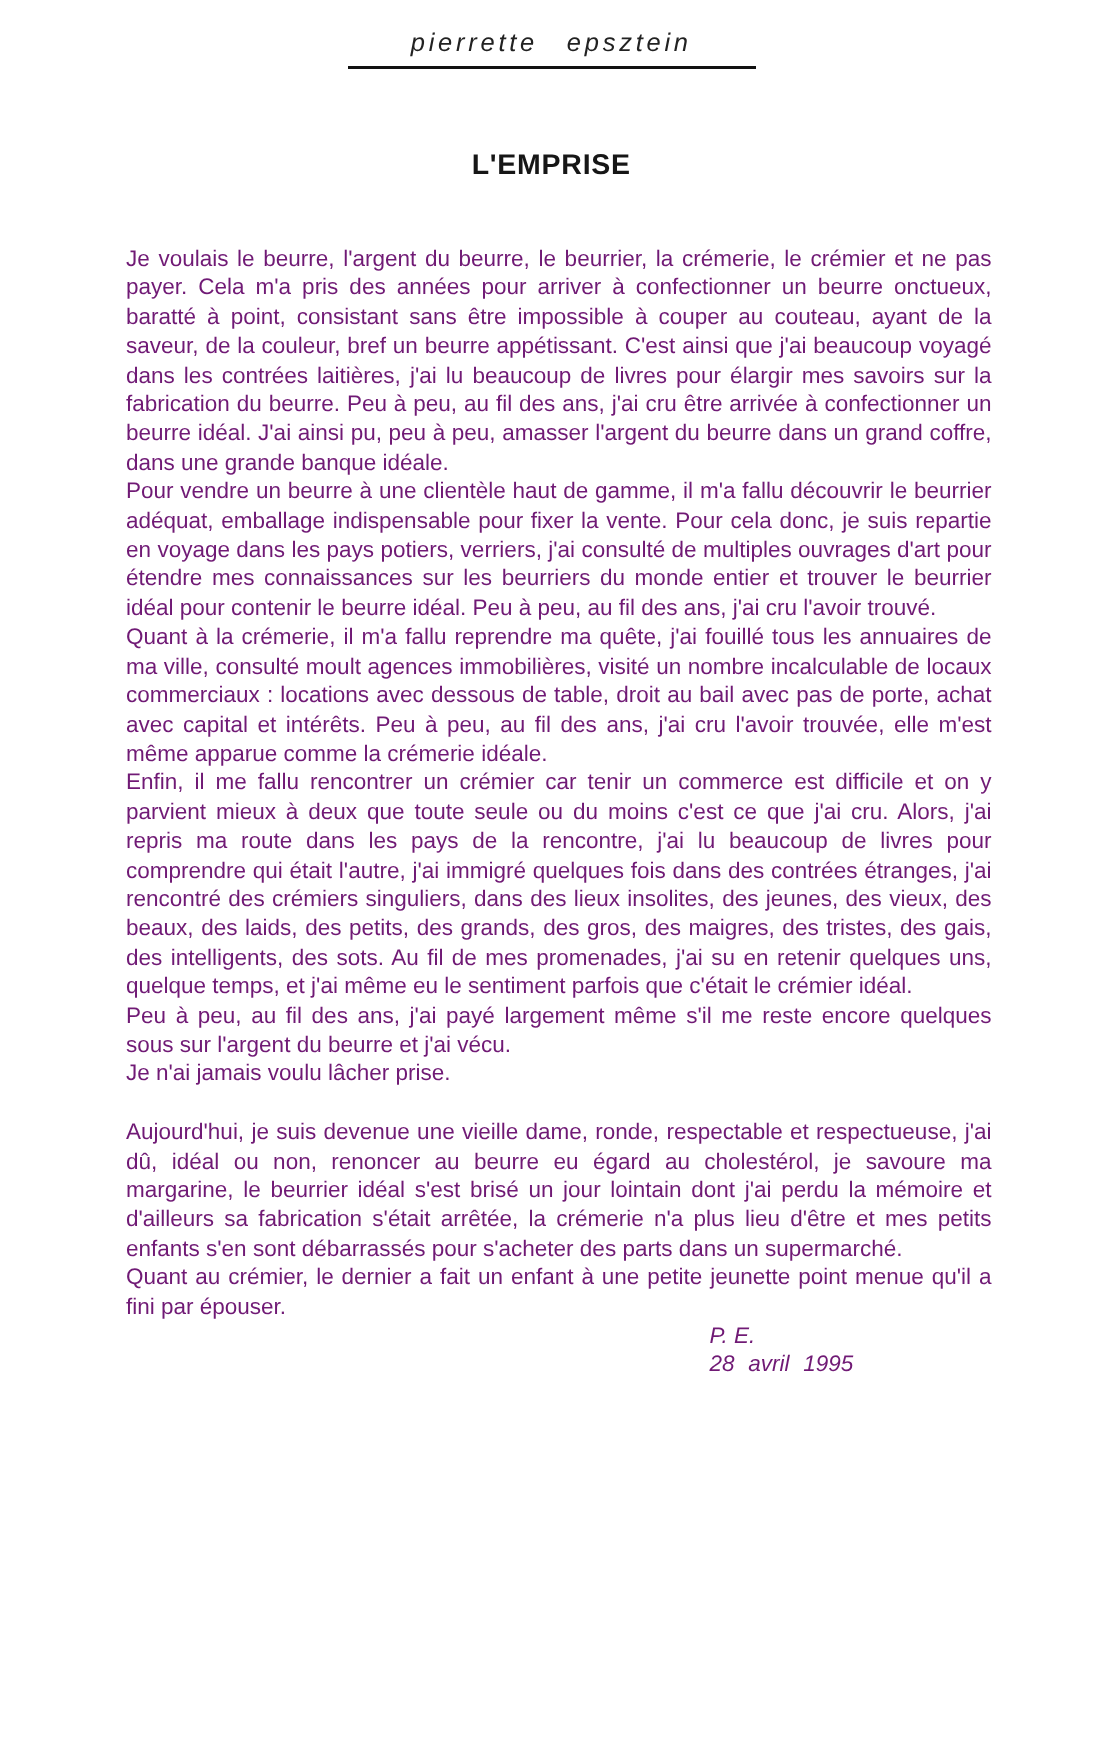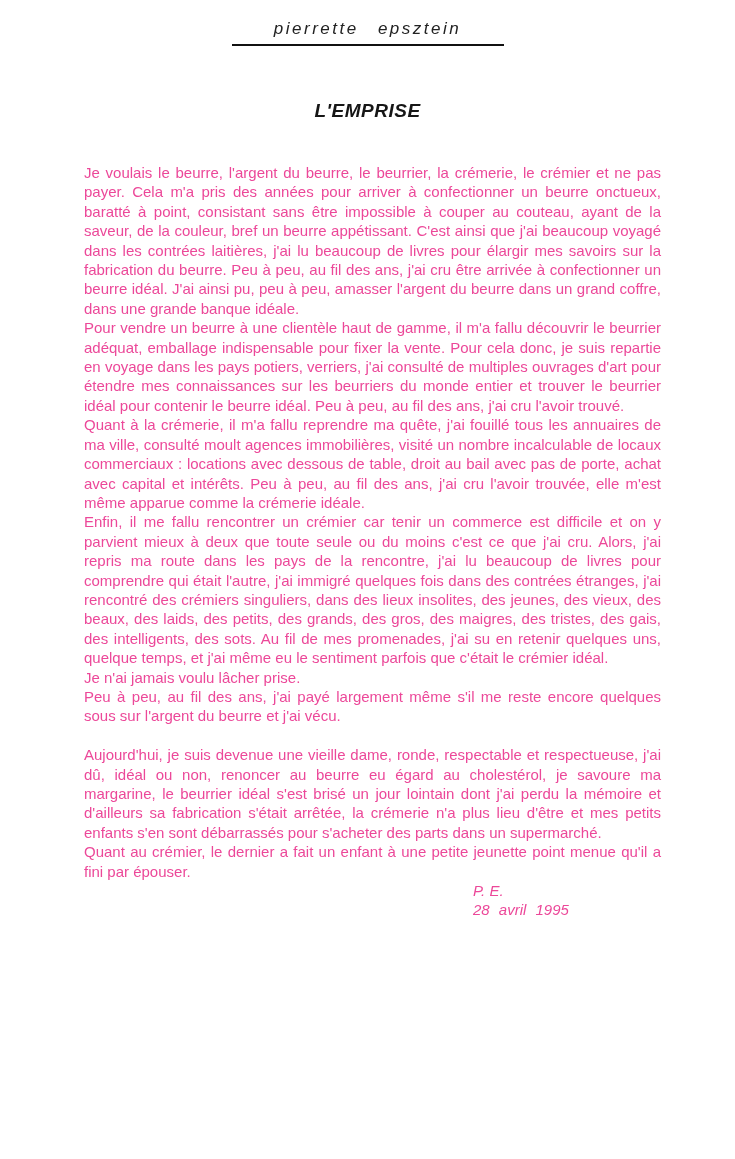--- a/index.html
+++ b/index.html
@@ -31,31 +31,30 @@
     background: #111111;
     margin: 5px auto 0 auto;
   }
   .document-title {
     margin-top: 54px;
     text-align: center;
     font-size: 19px;
     font-weight: bold;
     letter-spacing: 0.5px;
     color: #161616;
-    font-style: italic;
   }
   .document-body {
     position: absolute;
     left: 84px;
     top: 163px;
     width: 577px;
     font-size: 15px;
     line-height: 19.4px;
     text-align: justify;
-    color: #ec4899;
+    color: #701a75;
   }
   .document-body p { margin: 0; }
   .paragraph-spacer { height: 19.4px; }
   .signature-block {
     margin-left: 389px;
     font-style: italic;
     text-align: left;
     font-size: 15px;
     line-height: 19.4px;
   }
@@ -71,22 +70,22 @@
     <div class="header-rule"></div>
   </div>
 
   <div class="document-title">L'EMPRISE</div>
 
   <div class="document-body">
     <p>Je voulais le beurre, l'argent du beurre, le beurrier, la crémerie, le crémier et ne pas payer. Cela m'a pris des années pour arriver à confectionner un beurre onctueux, baratté à point, consistant sans être impossible à couper au couteau, ayant de la saveur, de la couleur, bref un beurre appétissant. C'est ainsi que j'ai beaucoup voyagé dans les contrées laitières, j'ai lu beaucoup de livres pour élargir mes savoirs sur la fabrication du beurre. Peu à peu, au fil des ans, j'ai cru être arrivée à confectionner un beurre idéal. J'ai ainsi pu, peu à peu, amasser l'argent du beurre dans un grand coffre, dans une grande banque idéale.</p>
     <p>Pour vendre un beurre à une clientèle haut de gamme, il m'a fallu découvrir le beurrier adéquat, emballage indispensable pour fixer la vente. Pour cela donc, je suis repartie en voyage dans les pays potiers, verriers, j'ai consulté de multiples ouvrages d'art pour étendre mes connaissances sur les beurriers du monde entier et trouver le beurrier idéal pour contenir le beurre idéal. Peu à peu, au fil des ans, j'ai cru l'avoir trouvé.</p>
     <p>Quant à la crémerie, il m'a fallu reprendre ma quête, j'ai fouillé tous les annuaires de ma ville, consulté moult agences immobilières, visité un nombre incalculable de locaux commerciaux : locations avec dessous de table, droit au bail avec pas de porte, achat avec capital et intérêts. Peu à peu, au fil des ans, j'ai cru l'avoir trouvée, elle m'est même apparue comme la crémerie idéale.</p>
     <p>Enfin, il me fallu rencontrer un crémier car tenir un commerce est difficile et on y parvient mieux à deux que toute seule ou du moins c'est ce que j'ai cru. Alors, j'ai repris ma route dans les pays de la rencontre, j'ai lu beaucoup de livres pour comprendre qui était l'autre, j'ai immigré quelques fois dans des contrées étranges, j'ai rencontré des crémiers singuliers, dans des lieux insolites, des jeunes, des vieux, des beaux, des laids, des petits, des grands, des gros, des maigres, des tristes, des gais, des intelligents, des sots. Au fil de mes promenades, j'ai su en retenir quelques uns, quelque temps, et j'ai même eu le sentiment parfois que c'était le crémier idéal.</p>
+    <p>Peu à peu, au fil des ans, j'ai payé largement même s'il me reste encore quelques sous sur l'argent du beurre et j'ai vécu.</p>
     <p>Je n'ai jamais voulu lâcher prise.</p>
-    <p>Peu à peu, au fil des ans, j'ai payé largement même s'il me reste encore quelques sous sur l'argent du beurre et j'ai vécu.</p>
 
     <div class="paragraph-spacer"></div>
 
     <p>Aujourd'hui, je suis devenue une vieille dame, ronde, respectable et respectueuse, j'ai dû, idéal ou non, renoncer au beurre eu égard au cholestérol, je savoure ma margarine, le beurrier idéal s'est brisé un jour lointain dont j'ai perdu la mémoire et d'ailleurs sa fabrication s'était arrêtée, la crémerie n'a plus lieu d'être et mes petits enfants s'en sont débarrassés pour s'acheter des parts dans un supermarché.</p>
     <p>Quant au crémier, le dernier a fait un enfant à une petite jeunette point menue qu'il a fini par épouser.</p>
 
     <div class="signature-block">
       <div class="signature-initials">P. E.</div>
       <div class="signature-date">28 avril 1995</div>
     </div>

